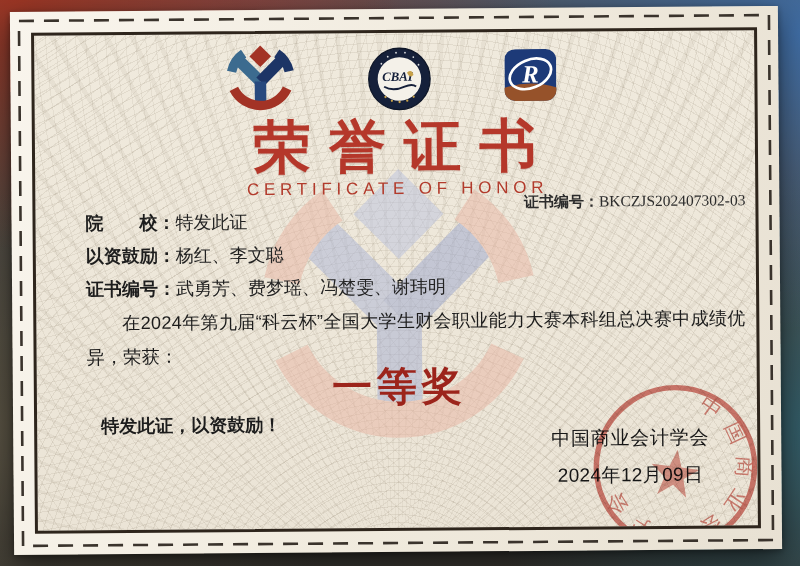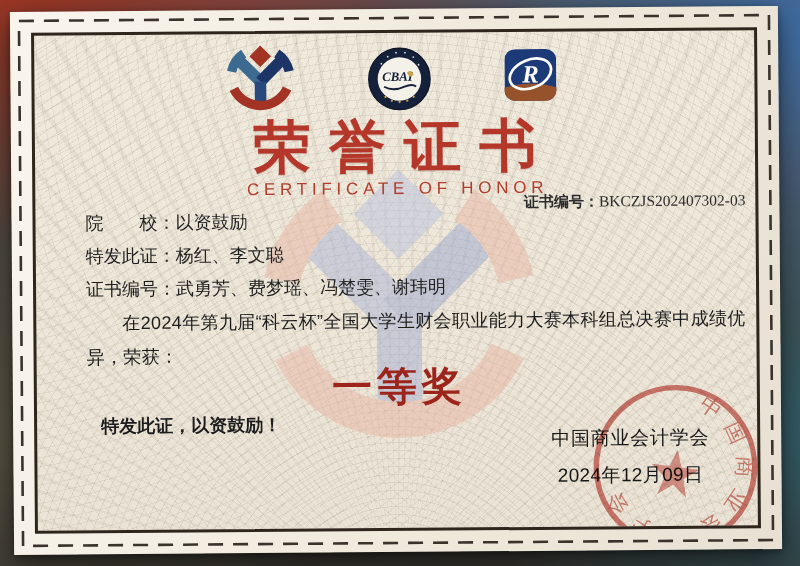--- a/index.html
+++ b/index.html
@@ -49,21 +49,21 @@
     left:0;right:0;top:146px;text-align:center;
     font-size:17px;color:#b23b2c;letter-spacing:.28em;text-indent:.28em;font-weight:500;
   }
   .cert-no{
     right:10px;top:161px;font-size:15px;color:#2c2c2c;white-space:nowrap;
   }
   .cert-no .lbl{font-weight:700;}
   .cert-no .val{font-family:"Liberation Serif","DejaVu Serif",serif;font-size:15.5px;}
   .fields{left:50px;top:176px;font-size:18px;color:#222;}
   .fields .row{margin-bottom:9px;line-height:24px;white-space:nowrap;}
-  .fields .lbl{font-weight:400;color:#1d1d1d;}
+  .fields .lbl{font-weight:700;color:#1d1d1d;}
   .body-par{
     left:50px;width:660px;top:271px;
     font-size:18px;line-height:34px;color:#1c1c1c;
     text-indent:2em;letter-spacing:.02em;
   }
   .award{
     left:0;right:0;top:326px;text-align:center;
     font-size:40px;font-weight:800;color:#9c241b;letter-spacing:.12em;text-indent:.12em;
   }
   .closing{left:64px;top:379px;font-size:18px;color:#1c1c1c;font-weight:600;}
@@ -152,24 +152,24 @@
 
     <div class="abs title">荣誉证书</div>
     <div class="abs subtitle">CERTIFICATE OF HONOR</div>
 
     <div class="abs cert-no">
       <span class="lbl">证书编号：</span><span class="val">BKCZJS202407302-03</span>
     </div>
 
     <div class="abs fields">
       <div class="row">
-        <span class="lbl">院　　校：</span><span>以资鼓励</span>
+        <span class="lbl">院　　校：</span><span>特发此证</span>
       </div>
       <div class="row">
-        <span class="lbl">特发此证：</span><span>杨红、李文聪</span>
+        <span class="lbl">以资鼓励：</span><span>杨红、李文聪</span>
       </div>
       <div class="row">
         <span class="lbl">证书编号：</span><span>武勇芳、费梦瑶、冯楚雯、谢玮明</span>
       </div>
     </div>
 
     <div class="abs body-par">在2024年第九届“科云杯”全国大学生财会职业能力大赛本科组总决赛中成绩优异，荣获：</div>
 
     <div class="abs award">一等奖</div>
 

